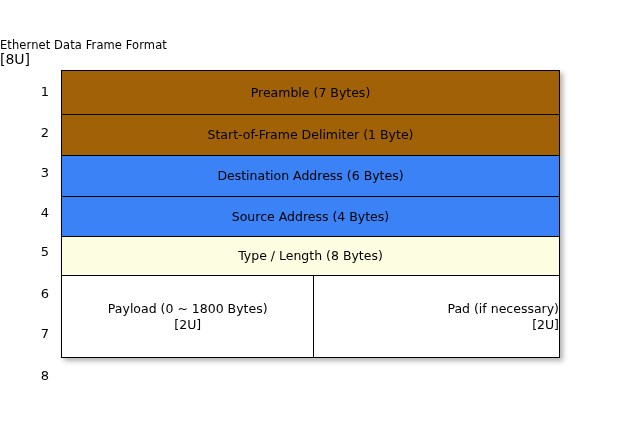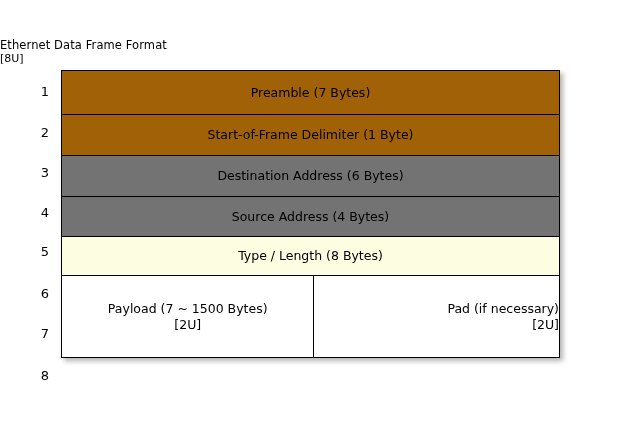--- a/index.html
+++ b/index.html
@@ -26,21 +26,21 @@
     line-height: 14px;
   }
   #title-main {
     display: block;
     font-size: 11.5px;
     letter-spacing: 0.1px;
     color: #000;
   }
   #title-sub {
     display: block;
-    font-size: 11px;
+    font-size: 14px;
     color: #000;
   }
 
   
   #diagram {
     position: absolute;
     left: 0;
     top: 0;
     width: 628px;
     height: 434px;
@@ -70,21 +70,21 @@
   #frame-table td {
     border: 1px solid #000000;
     text-align: center;
     vertical-align: middle;
     font-size: 12.5px;
     color: #000000;
     padding: 0;
     line-height: 16px;
   }
   .c-gray   { background: #a16207; }
-  .c-blue   { background: #737373; }
+  .c-blue   { background: #3b82f6; }
   .c-yellow { background: #fdfde2; }
   .c-white  { background: #ffffff; }
 
   .h-44 { height: 43px; }
   .h-40 { height: 40px; }
   .h-39 { height: 39px; }
   .h-38 { height: 38px; }
   .h-81 { height: 81px; }
   .h-45 { height: 44px; }
 
@@ -121,21 +121,21 @@
         <td class="c-blue h-40" colspan="2">Destination Address (6 Bytes)</td>
       </tr>
       <tr>
         <td class="c-blue h-39" colspan="2">Source Address (4 Bytes)</td>
       </tr>
       <tr>
         <td class="c-yellow h-38" colspan="2">Type / Length (8 Bytes)</td>
       </tr>
       <tr>
         <td class="c-white h-81" style="width:252px;">
-          <span class="cell-line">Payload (7 ~ 1500 Bytes)</span>
+          <span class="cell-line">Payload (0 ~ 1800 Bytes)</span>
           <span class="cell-line">[2U]</span>
         </td>
         <td class="c-white h-81" style="width:245px;text-align:right;">
           <span class="cell-line">Pad (if necessary)</span>
           <span class="cell-line">[2U]</span>
         </td>
       </tr>
     </tbody>
   </table>
 

